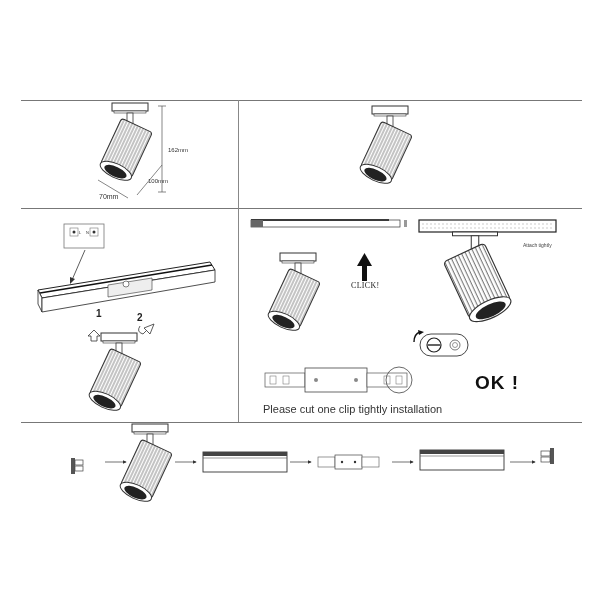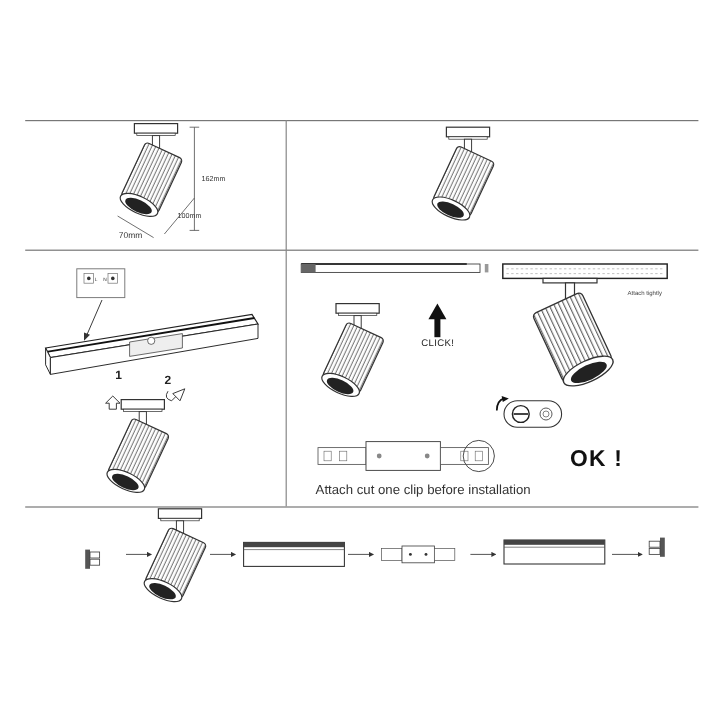--- a/index.html
+++ b/index.html
@@ -3,21 +3,21 @@
   <meta charset="utf-8">
   <style>
     html, body { margin: 0; padding: 0; background: #ffffff; }
     body { width: 600px; height: 600px; position: relative; overflow: hidden; font-family: "Liberation Sans", sans-serif; color: #222; }
     .hline { position: absolute; left: 21px; width: 561px; height: 1px; background: #777; }
     .vline { position: absolute; left: 238px; top: 100px; width: 1px; height: 322px; background: #888; }
     .abs { position: absolute; }
     svg { position: absolute; overflow: visible; }
     .dim { font-size: 6px; color: #333; }
     .num { font-size: 10px; font-weight: bold; color: #222; }
-    .click { font-size: 8px; letter-spacing: 0.3px; color: #222; }
+    .click { font-size: 8px; letter-spacing: 0.3px; color: #222; font-family: Liberation Serif, serif; }
     .ok { font-size: 19px; font-weight: bold; color: #111; letter-spacing: 1px; }
     .note { font-size: 11px; color: #333; }
     .attach { font-size: 5px; color: #444; }
   </style>
 </head>
 <body>
 
 <div class="hline" style="top:100px"></div>
 <div class="hline" style="top:208px"></div>
 <div class="hline" style="top:422px"></div>
@@ -148,21 +148,21 @@
       <rect x="270" y="376" width="6" height="8" fill="#fff" stroke="#666" stroke-width="0.5"></rect>
       <rect x="283" y="376" width="6" height="8" fill="#fff" stroke="#666" stroke-width="0.5"></rect>
       <rect x="384" y="376" width="6" height="8" fill="#fff" stroke="#666" stroke-width="0.5"></rect>
       <rect x="396" y="376" width="6" height="8" fill="#fff" stroke="#666" stroke-width="0.5"></rect>
       <circle cx="399" cy="380" r="13" fill="none" stroke="#444" stroke-width="0.8"></circle>
     </g>
   </svg>
   <span class="abs click" style="left:351px;top:281px">CLICK!</span>
   <span class="abs attach" style="left:523px;top:242px">Attach tightly</span>
   <span class="abs ok" style="left:475px;top:372px">OK !</span>
-  <span class="abs note" style="left:263px;top:403px">Attach cut one clip before installation</span>
+  <span class="abs note" style="left:263px;top:403px">Please cut one clip tightly installation</span>
 </div>
 
 <div>
   <svg class="abs" style="left:0;top:0" width="600" height="600">
     <defs>
       <marker id="arr" markerWidth="6" markerHeight="6" refX="5" refY="3" orient="auto">
         <polygon points="0,0 6,3 0,6" fill="#333"></polygon>
       </marker>
     </defs>
 

